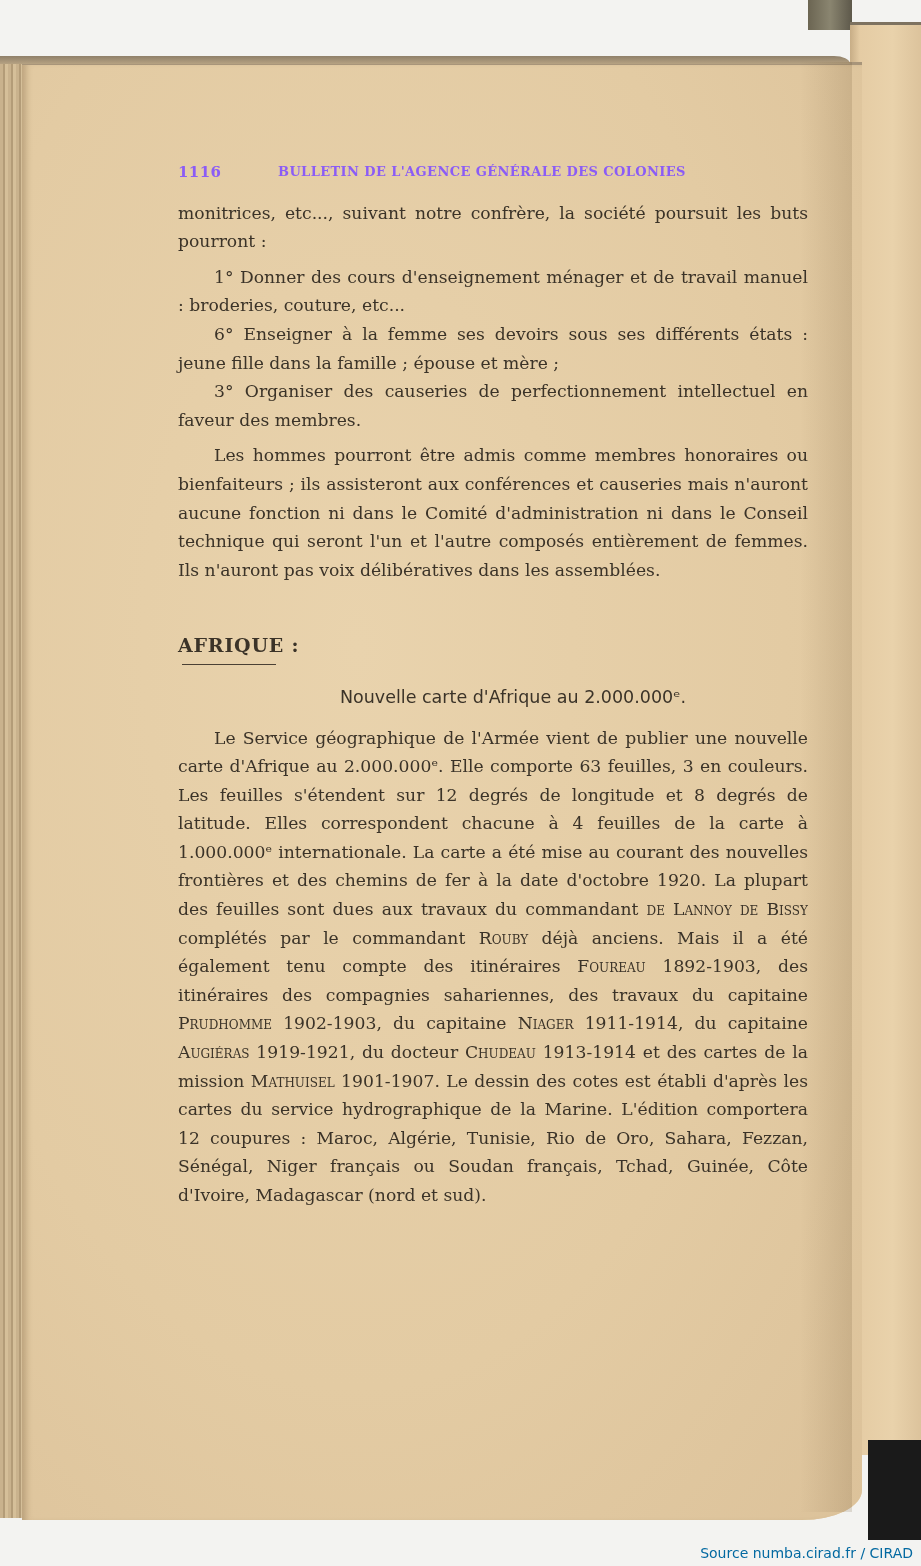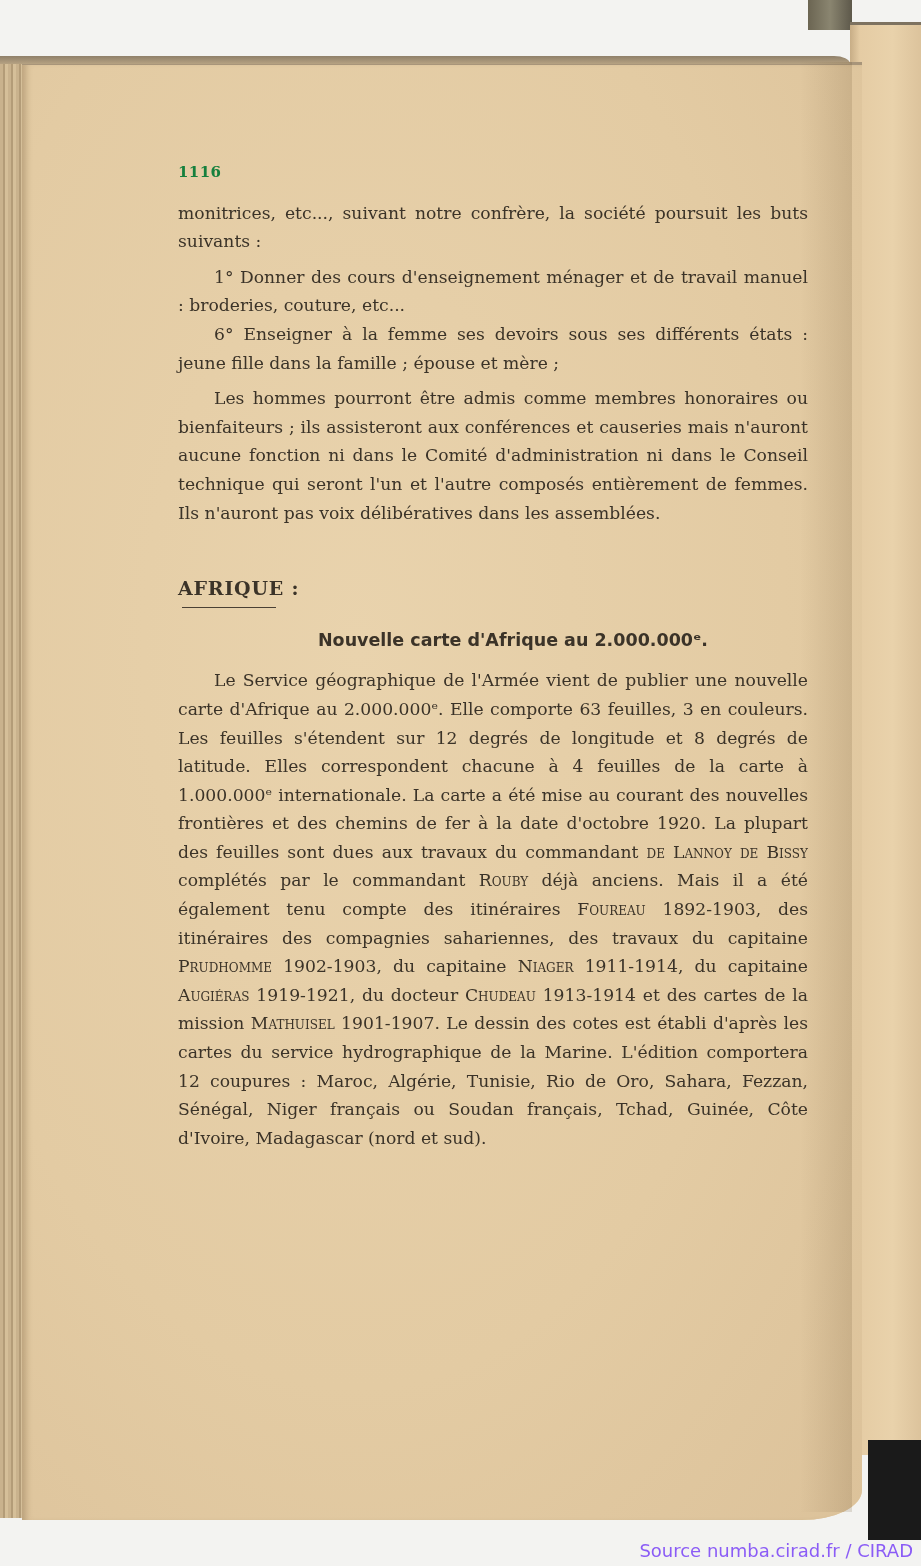--- a/index.html
+++ b/index.html
@@ -45,60 +45,62 @@
   .gutter-shadow {
     position:absolute; left:800px; top:62px; width:52px; height:1450px;
     background:linear-gradient(90deg, rgba(0,0,0,0), rgba(110,85,50,.18));
   }
   .content {
     position:absolute; left:178px; top:158px; width:630px;
     color:#3b3328; font-size:17.2px; line-height:28.6px;
   }
   .running-head {
     display:flex; font-size:13px; letter-spacing:.4px; font-weight:bold;
-    margin-bottom:12px; color:#15803d;
+    margin-bottom:12px; color:#8b5cf6;
   }
   .running-head .pgnum { width:100px; font-size:15px; }
   .p { text-align:justify; text-align-last:left; margin:0; }
   .indent { text-indent:36px; }
   .gap { height:7px; }
   .section-label {
     margin-top:40px; font-size:19px; font-weight:bold; letter-spacing:.8px; color:#3b3328;
   }
   .section-rule { width:94px; border-top:1.5px solid #4a4034; margin-top:4px; margin-left:4px; }
   .article-title {
-    text-align:center; font-family:"DejaVu Sans", sans-serif; font-weight:bold;
+    text-align:center; font-family:"DejaVu Sans", sans-serif; font-weight:normal;
     font-size:17.5px; margin:18px 0 12px 40px;
   }
   .sc { font-variant:small-caps; }
   .footer-source {
     position:absolute; right:8px; bottom:5px; font-family:"DejaVu Sans", sans-serif;
-    font-size:18px; color:#8b5cf6;
+    font-size:14px; color:#0369a1;
   }
 </style>
 </head>
 <body>
 
 <div class="spine-top"></div>
 <div class="right-page"></div>
 <div class="spine-bottom"></div>
 <div class="page-stack"></div>
 <div class="page"></div>
 <div class="top-edge"></div>
 <div class="gutter-shadow"></div>
 
 <div class="content">
   <div class="running-head">
     <span class="pgnum">1116</span>
+    <span>BULLETIN DE L'AGENCE GÉNÉRALE DES COLONIES</span>
   </div>
 
-  <p class="p">monitrices, etc..., suivant notre confrère, la société poursuit les buts suivants :</p>
+  <p class="p">monitrices, etc..., suivant notre confrère, la société poursuit les buts pourront :</p>
   <div class="gap"></div>
   <p class="p indent">1° Donner des cours d'enseignement ménager et de travail manuel : broderies, couture, etc...</p>
   <p class="p indent">6° Enseigner à la femme ses devoirs sous ses différents états : jeune fille dans la famille ; épouse et mère ;</p>
+  <p class="p indent">3° Organiser des causeries de perfectionnement intellectuel en faveur des membres.</p>
   <div class="gap"></div>
   <p class="p indent">Les hommes pourront être admis comme membres honoraires ou bienfaiteurs ; ils assisteront aux conférences et causeries mais n'auront aucune fonction ni dans le Comité d'administration ni dans le Conseil technique qui seront l'un et l'autre composés entièrement de femmes. Ils n'auront pas voix délibératives dans les assemblées.</p>
   <div class="gap"></div>
 
   <div class="section-label">AFRIQUE :</div>
   <div class="section-rule"></div>
 
   <div class="article-title">Nouvelle carte d'Afrique au 2.000.000ᵉ.</div>
 
   <p class="p indent"><span>Le Service géographique de l'Armée vient de publier une nouvelle carte d'Afrique au 2.000.000ᵉ. Elle comporte 63 feuilles, 3 en couleurs. Les feuilles s'étendent sur 12 degrés de longitude et 8 degrés de latitude. Elles correspondent chacune à 4 feuilles de la carte à 1.000.000ᵉ internationale. La carte a été mise au courant des nouvelles frontières et des chemins de fer à la date d'octobre 1920. La plupart des feuilles sont dues aux travaux du commandant </span><span class="sc">de Lannoy de Bissy</span><span> complétés par le commandant </span><span class="sc">Rouby</span><span> déjà anciens. Mais il a été également tenu compte des itinéraires </span><span class="sc">Foureau</span><span> 1892-1903, des itinéraires des compagnies sahariennes, des travaux du capitaine </span><span class="sc">Prudhomme</span><span> 1902-1903, du capitaine </span><span class="sc">Niager</span><span> 1911-1914, du capitaine </span><span class="sc">Augiéras</span><span> 1919-1921, du docteur </span><span class="sc">Chudeau</span><span> 1913-1914 et des cartes de la mission </span><span class="sc">Mathuisel</span><span> 1901-1907. Le dessin des cotes est établi d'après les cartes du service hydrographique de la Marine. L'édition comportera 12 coupures : Maroc, Algérie, Tunisie, Rio de Oro, Sahara, Fezzan, Sénégal, Niger français ou Soudan français, Tchad, Guinée, Côte d'Ivoire, Madagascar (nord et sud).</span></p>

